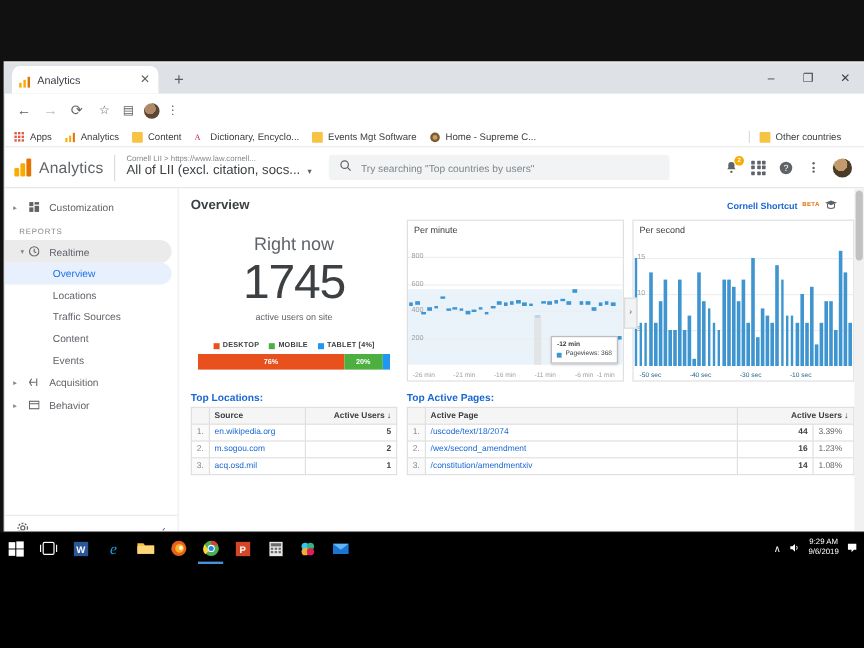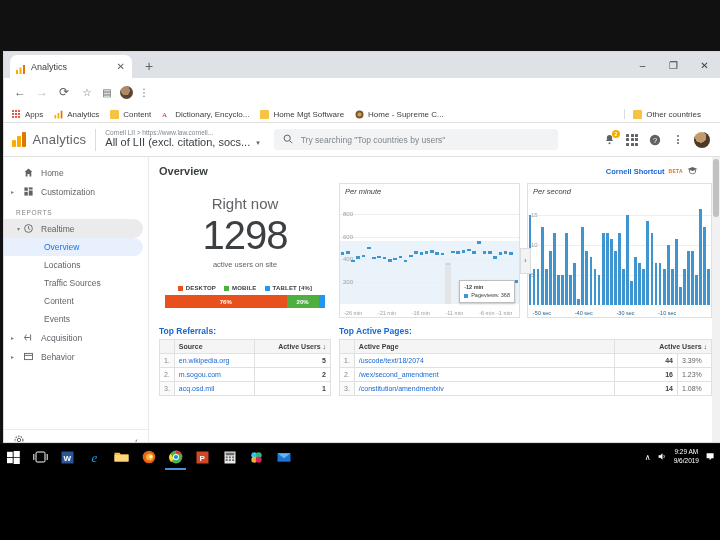--- a/index.html
+++ b/index.html
@@ -134,21 +134,21 @@
   .rn-seg { display:flex; align-items:center; justify-content:center; font-size:6px; color:#fff;
             font-weight:bold; }
 
   
   .pv { flex:1; padding-left:8px; position:relative; }
   .pv-title { font-size:9.5px; color:#3c4043; margin-bottom:3px; }
   .pv-charts { display:flex; height:135px; position:relative; }
   .pv-box { border:1px solid #e0e0e0; background:#fff; position:relative; overflow:hidden; }
   .pv-left { flex:1; }
   .pv-right { width:185px; margin-left:7px; }
-  .pv-cap { font-size:7.5px; color:#3c4043; padding:3px 0 0 5px;font-style:italic; }
+  .pv-cap { font-size:7.5px; color:#3c4043; padding:3px 0 0 5px; }
   .plot { position:absolute; left:0; right:0; bottom:0; top:15px; }
   .gl { position:absolute; left:0; right:0; height:1px; background:#eceff1; }
   .gl-lbl { position:absolute; left:3px; font-size:6px; color:#9aa0a6; transform:translateY(-50%); }
   .bar { position:absolute; background:#3f95d0; }
   .xlbl { position:absolute; bottom:1px; font-size:5.5px; color:#9aa0a6; }
   .tooltip { position:absolute; background:#fff; border:1px solid #bdbdbd; padding:2.5px 4px;
              font-size:5.5px; color:#3c4043; line-height:1.45; box-shadow:0 1px 2px rgba(0,0,0,.18); }
   .tooltip b { font-weight:bold; }
   .tt-row { display:flex; align-items:center; gap:3px; }
   .tt-sw { width:4px; height:4px; background:#3f95d0; display:block; }
@@ -260,21 +260,21 @@
       <div class="bm">
         <span class="bm-ico">
           <svg width="9" height="9" viewBox="0 0 9 9">
               <text x="0" y="7" font-size="7" fill="#c2185b" font-family="Liberation Serif, serif">A</text>
             </svg>
         </span>
         <span>Dictionary, Encyclo...</span>
       </div>
       <div class="bm">
         <span class="bm-ico bm-folder"></span>
-        <span>Home Mgt Software</span>
+        <span>Events Mgt Software</span>
       </div>
       <div class="bm">
         <span class="bm-ico">
           <svg width="9" height="9" viewBox="0 0 9 9">
               <circle cx="4.5" cy="4.5" r="4" fill="#7d5a2e"></circle>
               <circle cx="4.5" cy="4.5" r="2" fill="#c8a165"></circle>
             </svg>
         </span>
         <span>Home - Supreme C...</span>
       </div>
@@ -348,29 +348,20 @@
               </span>
             </span>
           <span class="ga-avatar"></span>
         </span>
       </div>
 
       <div class="ga-body">
 
         <div class="sidebar">
           <div class="nav-list">
-            <div class="nav-item">
-              <span class="nav-arrow"></span>
-              <span class="nav-ico">
-                <svg width="9" height="9" viewBox="0 0 9 9">
-                    <path d="M4.5 0.6 8.4 4H7.3v4.4H5.5V5.9H3.5v2.5H1.7V4H0.6z" fill="#5f6368"></path>
-                  </svg>
-              </span>
-              <span class="nav-label">Home</span>
-            </div>
             <div class="nav-item">
               <span class="nav-arrow">▸</span>
               <span class="nav-ico">
                 <svg width="9" height="9" viewBox="0 0 9 9">
                     <rect x="0.4" y="0.4" width="3.4" height="3.4" fill="#5f6368"></rect>
                     <rect x="4.8" y="0.4" width="3.8" height="2.1" fill="#5f6368"></rect>
                     <rect x="0.4" y="4.8" width="3.4" height="3.8" fill="#5f6368"></rect>
                     <rect x="4.8" y="3.5" width="3.8" height="5.1" fill="#5f6368"></rect>
                   </svg>
               </span>
@@ -438,21 +429,21 @@
                     <path d="M2.6 4v2.3c0 .8 1.3 1.4 2.9 1.4s2.9-.6 2.9-1.4V4" fill="none" stroke="#5f6368" stroke-width="0.9"></path>
                   </svg>
               </span>
             </span>
           </div>
 
           <div class="panels">
 
             <div class="rightnow">
               <div class="rn-title">Right now</div>
-              <div class="rn-num">1298</div>
+              <div class="rn-num">1745</div>
               <div class="rn-sub">active users on site</div>
               <div class="rn-legend">
                 <span>
                     <i class="sw" style="background:#e8511d"></i>
                     <span>DESKTOP</span>
                   </span>
                 <span>
                     <i class="sw" style="background:#4caf3f"></i>
                     <span>MOBILE</span>
                   </span>
@@ -589,21 +580,21 @@
                       <div class="xlbl" style="left: 88.5px; color: rgb(31, 95, 134);">-30 sec</div>
                       <div class="xlbl" style="left: 130.25px; color: rgb(31, 95, 134);">-10 sec</div>
                     </div>
                 </div>
               </div>
             </div>
           </div>
 
           <div class="tables">
             <div class="tbl-wrap left">
-              <div class="tbl-title">Top Referrals:</div>
+              <div class="tbl-title">Top Locations:</div>
               <table>
                 <thead>
                     <tr>
                   <th></th>
                   <th>Source</th>
                   <th class="num">Active Users ↓</th>
                 </tr>
                   </thead>
                 <tbody id="ref-body">
                     <tr>

